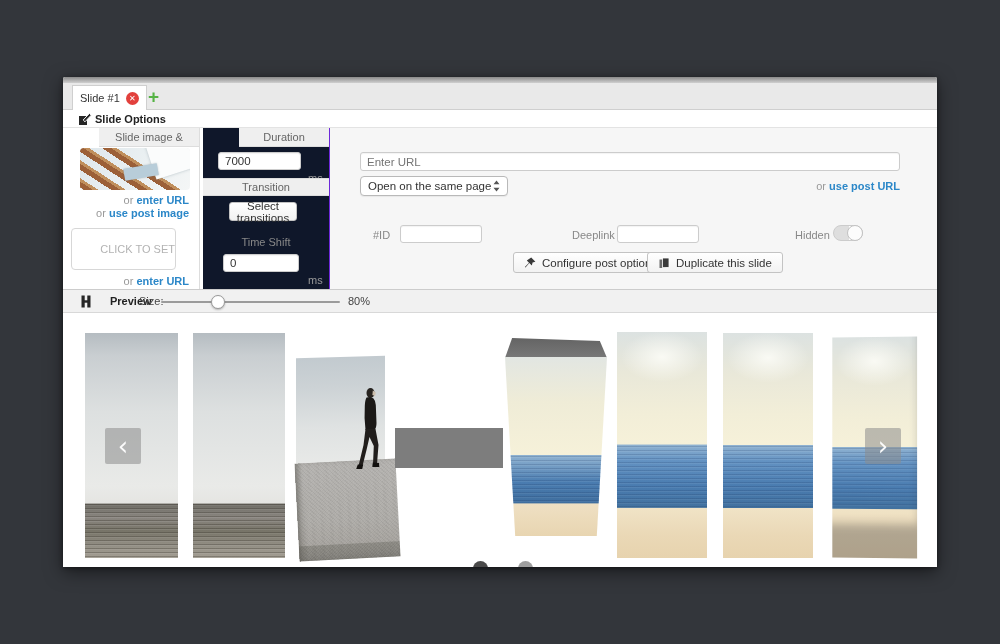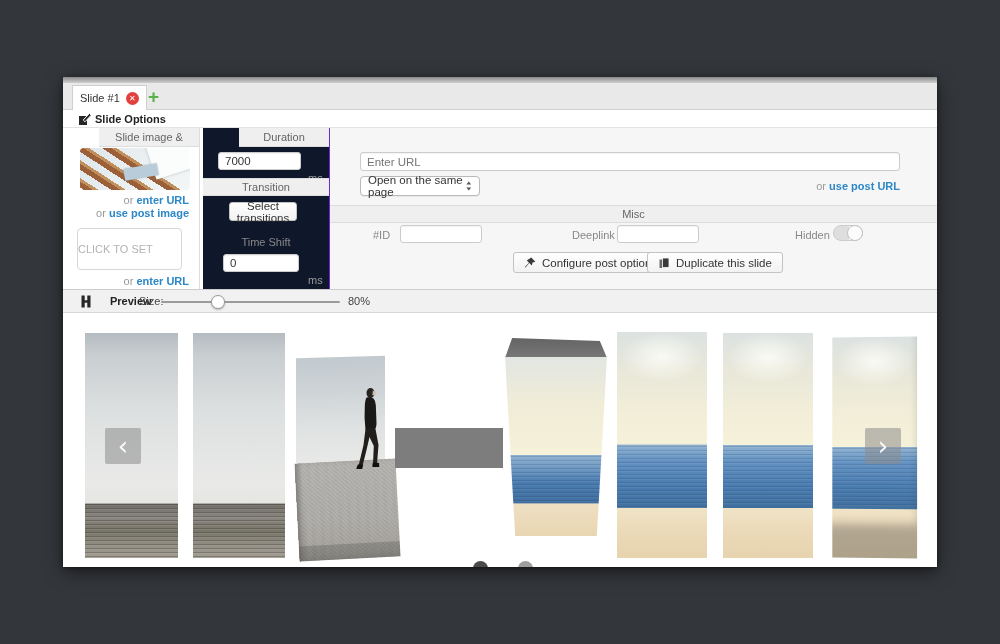--- a/index.html
+++ b/index.html
@@ -39,21 +39,21 @@
   .thumb .stripes { position:absolute; left:-26px; bottom:-34px; width:130px; height:70px; transform:rotate(33deg);
            background:repeating-linear-gradient(0deg,#9c6038 0 5px,#c08f5c 5px 8px,transparent 8px 15px); }
   .thumb .sheet { position:absolute; right:-14px; top:-16px; width:55px; height:40px; background:#fbfcfc;
            transform:rotate(-18deg); box-shadow:0 0 3px rgba(120,140,150,.5); }
   .thumb .doc { position:absolute; left:44px; top:18px; width:34px; height:12px; background:#b8cdd9;
            transform:rotate(-10deg); box-shadow:0 0 2px rgba(90,110,120,.4); }
 
   .or-line { position:absolute; right:10px; font-size:11px; color:#999; white-space:nowrap; }
   .link { color:#2b87c8; font-weight:bold; cursor:pointer; }
 
-  .set-box { position:absolute; left:14px; top:100px; width:105px; height:42px; line-height:40px; text-align:left;
+  .set-box { position:absolute; left:8px; top:100px; width:105px; height:42px; line-height:40px; text-align:right;
              border:1px solid #d7d7d7; border-radius:4px; color:#b3b3b3; font-size:11px; cursor:pointer; background:#fff; }
 
   .tiny-input { border:1px solid #ccc; border-radius:3px; background:#fff; font-size:11.5px; color:#333;
                 padding:0 6px; box-shadow:inset 0 1px 1px rgba(0,0,0,.05);
                 font-family:"Liberation Sans","DejaVu Sans",sans-serif; }
   .unit { position:absolute; font-size:11px; color:#999;margin-top:16px; }
 
   .btn { display:inline-flex; align-items:center; gap:6px; justify-content:center;
          background:linear-gradient(180deg,#fff,#f2f2f2); border:1px solid #c3c3c3; border-radius:3px;
          font-size:11.5px; color:#333; cursor:pointer; padding:0 10px;
@@ -180,32 +180,31 @@
       <span class="unit" style="left:105px;top:28px;">ms</span>
       <div class="sub-header" style="top:50px;">Transition</div>
       <button class="btn" style="position:absolute;left:26px;top:74px;width:68px;height:19px;padding:0;">Select transitions</button>
       <div class="field-label" style="left:0;top:108px;width:100%;text-align:center;">Time Shift</div>
       <input class="tiny-input" style="position: absolute; left: 20px; top: 126px; width: 76px; height: 18px;" value="0">
       <span class="unit" style="left:105px;top:130px;">ms</span>
     </div>
 
     <div class="col col3">
       <input class="tiny-input" style="position: absolute; left: 30px; top: 24px; width: 540px; height: 19px;" placeholder="Enter URL">
-      <div class="fake-select" style="left:30px;top:48px;width:120px;height:20px;align-items:center;">
+      <div class="fake-select" style="left:30px;top:48px;width:148px;height:20px;align-items:center;">
         <span>Open on the same page</span>
         <svg width="7" height="12" viewBox="0 0 7 12">
           <path d="M3.5 0.5 L6.5 4.2 H0.5 Z M3.5 11.5 L0.5 7.8 H6.5 Z" fill="#555"></path>
         </svg>
       </div>
       <div class="or-line" style="right:37px;top:52px;">
         <span>or</span>
         <span class="link">use post URL</span>
       </div>
 
-      <div class="sub-header" style="top:77px;">Misc</div>
       <span class="field-label" style="left:43px;top:101px;">#ID</span>
       <input class="tiny-input" style="position: absolute; left: 70px; top: 97px; width: 82px; height: 18px;" value="">
       <span class="field-label" style="left:242px;top:101px;">Deeplink</span>
       <input class="tiny-input" style="position: absolute; left: 287px; top: 97px; width: 82px; height: 18px;" value="">
       <span class="field-label" style="left:465px;top:101px;">Hidden</span>
       <div class="toggle" style="left:503px;top:97px;">
         <div class="knob"></div>
       </div>
 
       <button class="btn" style="position:absolute;left:183px;top:124px;height:21px;">

